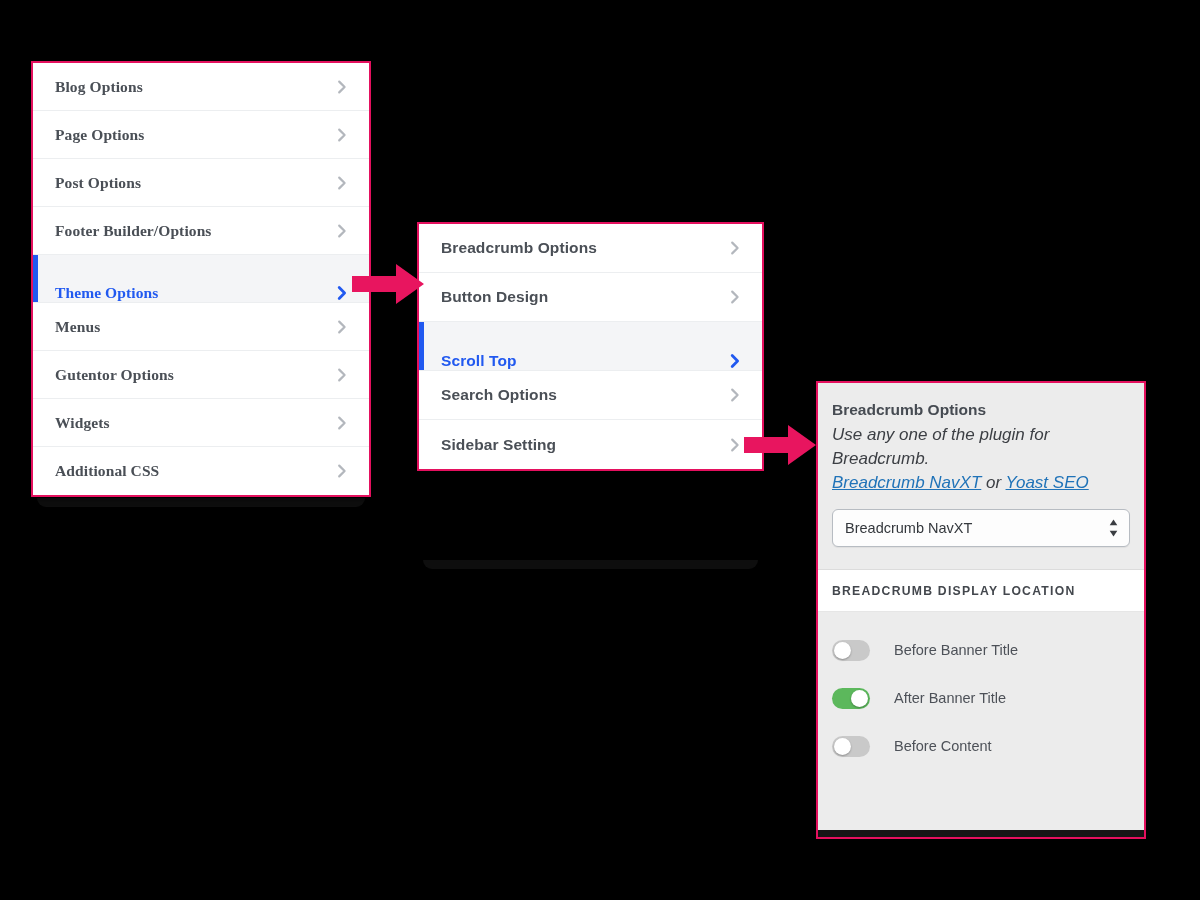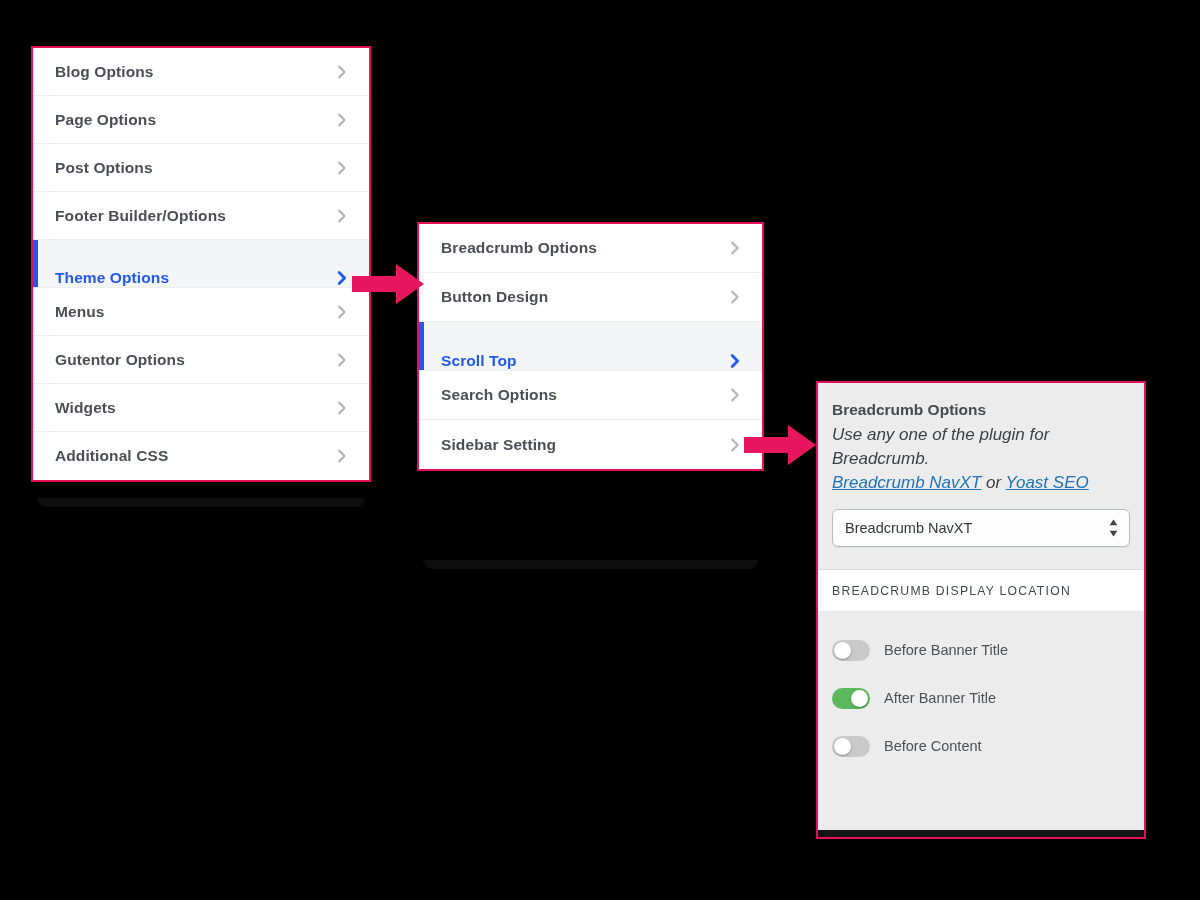--- a/index.html
+++ b/index.html
@@ -62,22 +62,23 @@
     flex: 0 0 18px;
     display: block;
   }
   .chev svg { display: block; width: 18px; height: 18px; }
   .chev path { stroke: #b3b7bd; stroke-width: 2.2; fill: none;
                stroke-linecap: round; stroke-linejoin: round; }
   .menu-item.active .chev path { stroke: #2159f0; stroke-width: 2.8; }
 
   
   #panel-theme-nav {
-    left: 31px; top: 46px;
+    left: 31px; top: 61px;
     width: 340px;
+    font-family: Liberation Serif, serif;
   }
   
   #panel-theme-options {
     left: 417px; top: 222px;
     width: 347px;
   }
   #panel-theme-options .menu-item { height: 49px; padding-left: 22px; }
 
   
   #panel-breadcrumb {
@@ -139,33 +140,33 @@
     pointer-events: none;
   }
   .stepper svg { display: block; }
 
   .bc-section-head {
     background: #ffffff;
     border-top: 1px solid #dcdcdc;
     border-bottom: 1px solid #e6e6e6;
     padding: 14px 23px 13px 14px;
     font-size: 12.2px;
-    font-weight: 400;
+    font-weight: 700;
     letter-spacing: 1.25px;
     color: #43474d;
   }
   .bc-toggles {
     background: #ececec;
     padding: 14px 14px 60px 14px;
   }
   .toggle-row {
     display: flex;
     align-items: center;
     height: 48px;
-    gap: 14px;
+    gap: 24px;
     cursor: pointer;
   }
   .switch {
     flex: 0 0 38px;
     width: 38px; height: 21px;
     border-radius: 11px;
     background: #c9c9c9;
     position: relative;
     transition: background .15s;
   }

